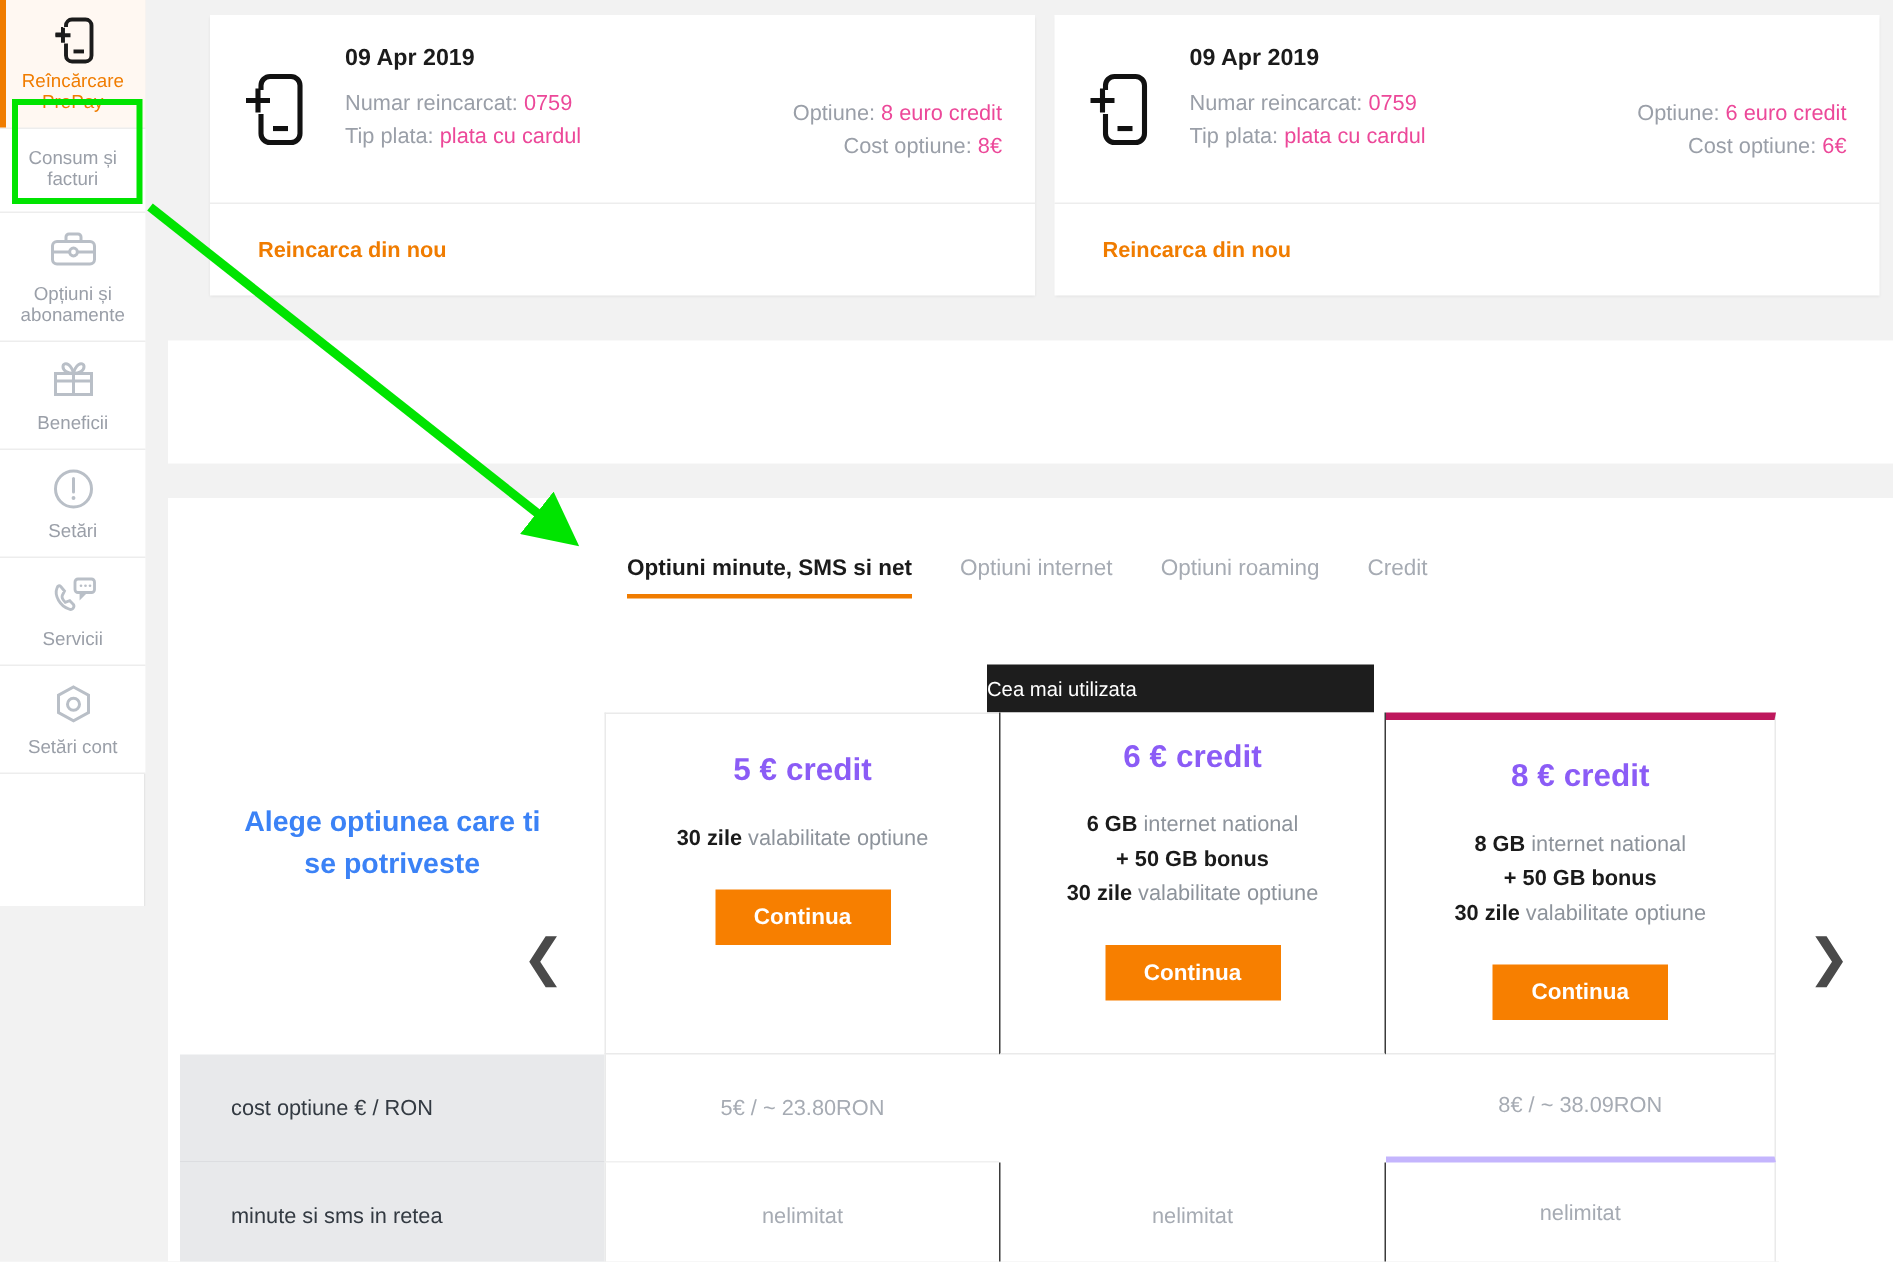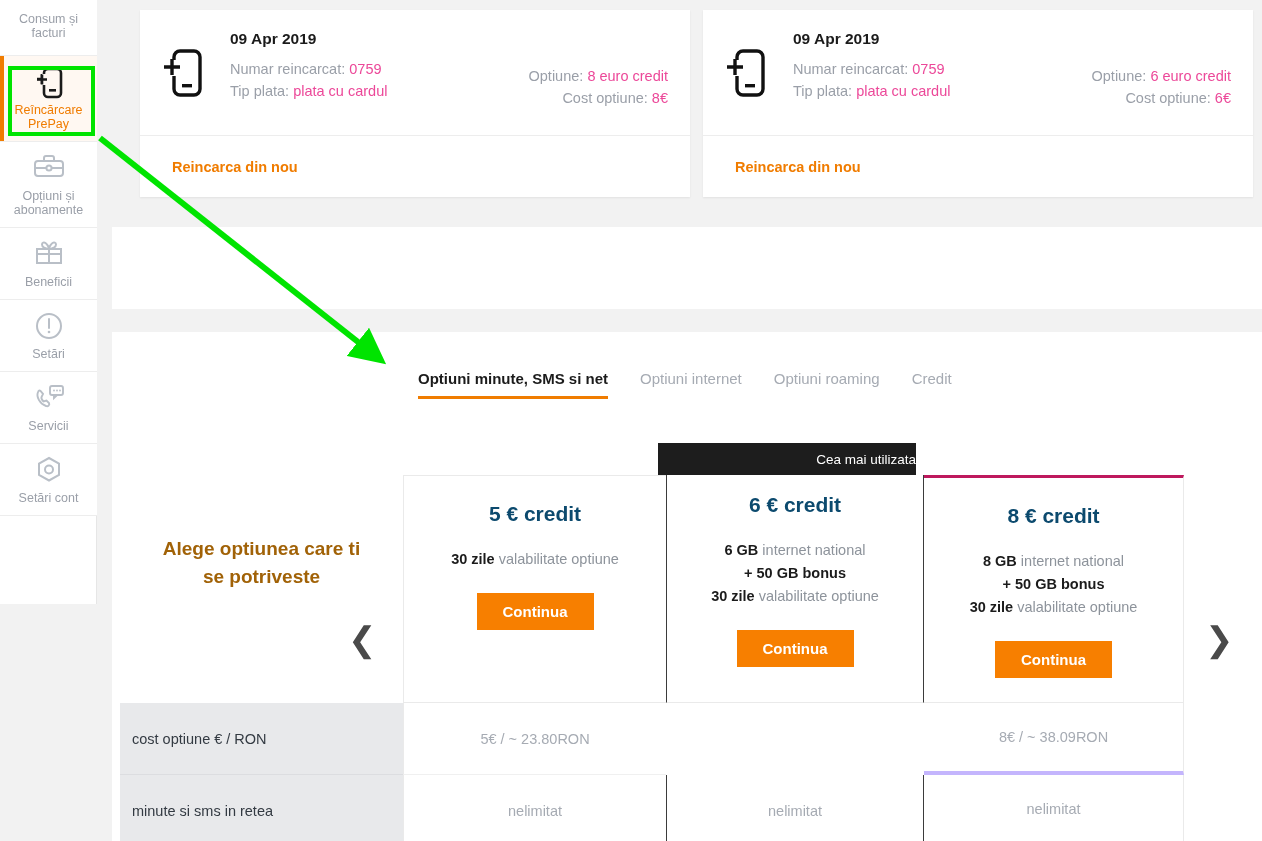--- a/index.html
+++ b/index.html
@@ -115,39 +115,39 @@
   .tab.active { color: #1b1b1b; font-weight: bold; }
   .tab.active::after {
     content: ""; position: absolute; left: 0; right: 0; bottom: 0;
     height: 3px; background: #f07c00;
   }
 
   
   .ribbon {
     position: absolute; left: 546px; top: 111px; width: 258px; height: 32px;
     background: #1d1d1d; color: #ffffff; font-size: 13.5px;
-    display: flex; align-items: center; justify-content: flex-end;
+    display: flex; align-items: center; justify-content: flex-start;
   }
 
   
   .plans { position: absolute; left: 8px; top: 143px; width: 1064px; height: 228px; }
   .pcol {
     position: absolute; top: 0; height: 228px; background: #ffffff;
     text-align: center;
   }
   .pcol.promo-label { left: 0; width: 283px; border: none; }
   .pcol.p1 { left: 283px; width: 263px; border-left: 1px solid #eaeaea; border-top: 1px solid #eaeaea; border-bottom: 1px solid #eaeaea; }
   .pcol.p2 { left: 546px; width: 258px; border-left: 1px solid #3b3b3b; border-right: 1px solid #3b3b3b; border-bottom: 1px solid #eaeaea; }
-  .pcol.p3 { left: 804px; width: 260px; border-right: 1px solid #eaeaea; border-top: 3px solid #be185d; border-bottom: 1px solid #eaeaea; }
+  .pcol.p3 { left: 804px; width: 260px; border-right: 1px solid #eaeaea; border-top: 5px solid #be185d; border-bottom: 1px solid #eaeaea; }
 
   .promo-text {
-    font-size: 19px; font-weight: bold; color: #a16207; line-height: 28px;
+    font-size: 19px; font-weight: bold; color: #3b82f6; line-height: 28px;
     padding: 60px 34px 0 34px;
   }
-  .p-title { font-size: 21px; font-weight: bold; color: #0c4a6e; margin-top: 26px; }
+  .p-title { font-size: 21px; font-weight: bold; color: #8b5cf6; margin-top: 26px; }
   .p-lines { margin-top: 22px; font-size: 14.5px; color: #8d939b; line-height: 23px; }
   .p-lines b { color: #1b1b1b; }
   .p-btn {
     display: inline-block; margin-top: 22px;
     background: #f77f00; color: #ffffff; font-weight: bold; font-size: 15px;
     padding: 10px 26px; cursor: pointer; border: none;
   }
   .pcol.p2 .p-title { margin-top: 18px; }
 
   
@@ -161,56 +161,56 @@
   
   .ctable { position: absolute; left: 8px; top: 371px; width: 1064px; }
   .crow { position: relative; height: 72px; }
   .crow .cc {
     position: absolute; top: 0; height: 72px;
     display: flex; align-items: center;
     font-size: 14.5px;
   }
   .cc.label {
     left: 0; width: 283px; background: #e8e9eb; color: #333a42;
-    padding-left: 12px; justify-content: flex-start;
+    padding-left: 34px; justify-content: flex-start;
     border-bottom: 1px solid #dcdde0;
   }
   .cc.v1 { left: 283px; width: 263px; justify-content: center; color: #a6abb3;
            border-left: 1px solid #eaeaea; border-bottom: 1px solid #f0f0f0; }
   .cc.v2 { left: 546px; width: 258px; justify-content: center; color: #a6abb3;
            border-left: 1px solid #3b3b3b; border-right: 1px solid #3b3b3b; border-bottom: 1px solid #f0f0f0; }
   .cc.v3 { left: 804px; width: 260px; justify-content: center; color: #a6abb3;
            border-right: 1px solid #eaeaea; border-bottom: 4px solid #c4b5fd; }
 
   
   .annot { position: absolute; left: 0; top: 0; width: 1262px; height: 841px;
            pointer-events: none; z-index: 50; }
 </style>
 </head>
 <body>
 
 <div id="root">
 
   <div class="sidebar">
 
-    <div class="side-item first">
-      <span class="si-label">Consum și facturi</span>
-    </div>
-
     <div class="side-item active">
       <span class="si-icon">
         <svg width="30" height="34" viewBox="0 0 30 34">
           <rect x="10" y="3" width="17" height="28" rx="4" fill="none" stroke="#1b1b1b" stroke-width="2.6"></rect>
           <path d="M3 13 h10 M8 8 v10" stroke="#1b1b1b" stroke-width="2.6" stroke-linecap="butt"></path>
           <rect x="15" y="23" width="7" height="2.6" fill="#1b1b1b"></rect>
           <rect x="8" y="8" width="9" height="11" fill="#fff8f2"></rect>
           <path d="M3 13.5 h10 M8 8.5 v10" stroke="#1b1b1b" stroke-width="2.6"></path>
         </svg>
       </span>
       <span class="si-label">Reîncărcare PrePay</span>
+    </div>
+
+    <div class="side-item first">
+      <span class="si-label">Consum și facturi</span>
     </div>
 
     <div class="side-item">
       <span class="si-icon">
         <svg width="34" height="30" viewBox="0 0 34 30">
           <rect x="3" y="9" width="28" height="15" rx="3" fill="none" stroke="#b9bfc7" stroke-width="2"></rect>
           <path d="M12 9 V6 a2 2 0 0 1 2-2 h6 a2 2 0 0 1 2 2 v3" fill="none" stroke="#b9bfc7" stroke-width="2"></path>
           <circle cx="17" cy="16" r="2.6" fill="none" stroke="#b9bfc7" stroke-width="2"></circle>
           <path d="M3 16 h11 M20 16 h11" stroke="#b9bfc7" stroke-width="2"></path>
         </svg>

